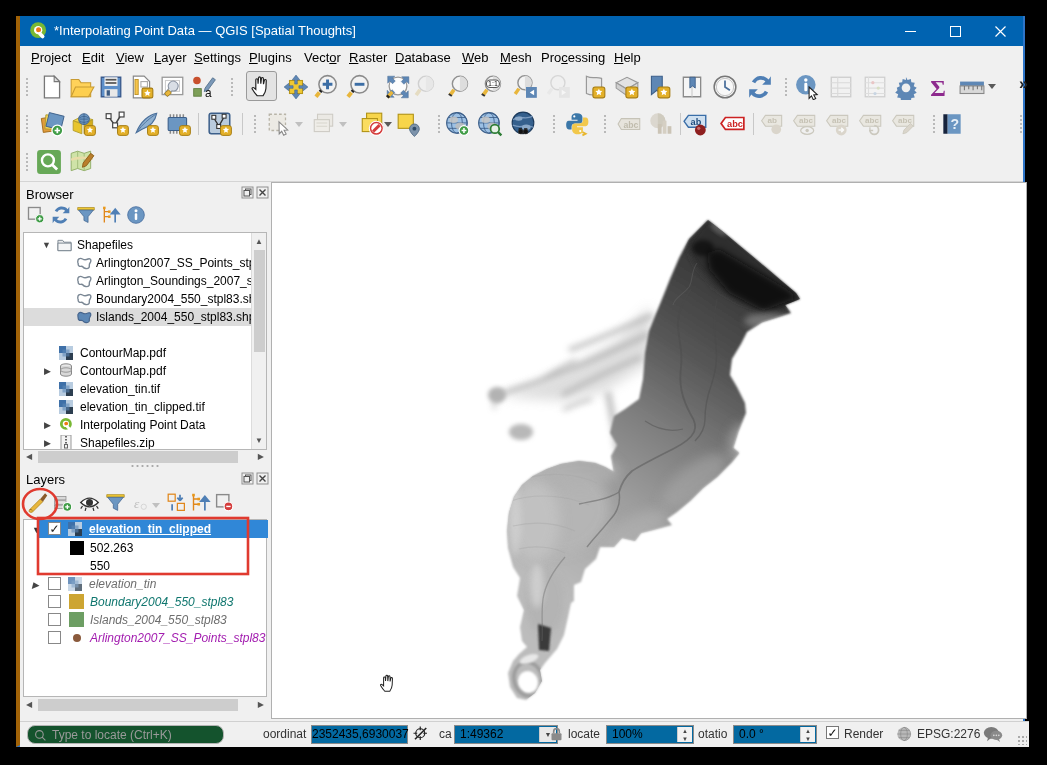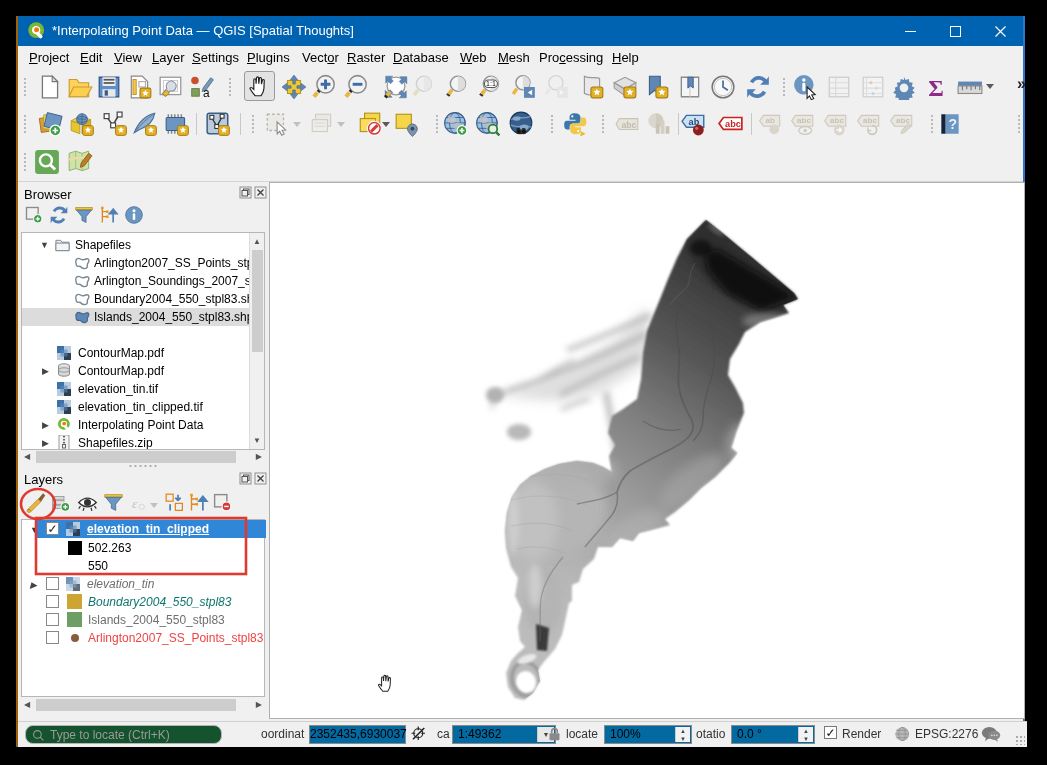--- a/index.html
+++ b/index.html
@@ -1,17 +1,17 @@
 <!DOCTYPE html>
 <html><head><meta charset="utf-8"><style>
 html,body{margin:0;padding:0;background:#000;width:1047px;height:765px;overflow:hidden;}
 *{box-sizing:border-box;}
 body{font-family:"Liberation Sans",sans-serif;}
 .abs{position:absolute;}
-#win{position:absolute;left:16px;top:16px;width:1009px;height:731px;background:#f0f0f0;border-right:2px solid #2e75c8;border-bottom:2px solid #2e75c8;border-left:2px solid #a16207;}
+#win{position:absolute;left:16px;top:16px;width:1009px;height:731px;background:#f0f0f0;border-right:2px solid #2e75c8;border-bottom:2px solid #2e75c8;border-left:4px solid #a16207;}
 #titlebar{position:absolute;left:0;top:0;width:100%;height:30px;background:#0063b1;color:#fff;font-size:13px;}
 #titlebar .title{position:absolute;left:34px;top:7px;}
 .winbtn{position:absolute;top:0;width:45px;height:30px;color:#fff;text-align:center;}
 #menubar{position:absolute;left:0;top:30px;width:100%;height:24px;background:#f0f0f0;font-size:13px;color:#000;}
 #menubar span{position:absolute;top:4px;}
 #toolbars{position:absolute;left:0;top:54px;width:100%;height:112px;background:#f0f0f0;border-bottom:1px solid #d4d4d4;}
 .ico{position:absolute;width:26px;height:26px;margin-left:-1px;margin-top:-1px;}
 .sep{position:absolute;width:1px;height:22px;background:#c8c8c8;}
 .grip{position:absolute;width:5px;height:20px;background-image:radial-gradient(circle,#b9b9b9 1px,transparent 1.2px);background-size:4px 4px;}
 .dd{position:absolute;width:0;height:0;border-left:4px solid transparent;border-right:4px solid transparent;border-top:5px solid #5a5a5a;}
@@ -692,26 +692,26 @@
             <rect x="7" y="7" width="7" height="7" fill="#2c3e50"></rect>
             <rect x="3.5" y="3.5" width="7" height="7" fill="#5c87b5" opacity=".6"></rect>
           </svg>
           <span style="position:absolute;left:65px">elevation_tin</span>
         </div>
       <div class="trow" style="top:73px;width:100%;color:#0f766e;font-style:italic">
           <span class="abs" style="left:24px;top:2px;width:13px;height:13px;background:#fff;border:1px solid #888"></span>
           <span class="abs" style="left:45px;top:1px;width:15px;height:15px;background:#cda532"></span>
           <span style="position:absolute;left:66px">Boundary2004_550_stpl83</span>
         </div>
-      <div class="trow" style="top:91px;width:100%;color:#6e6e6e;">
+      <div class="trow" style="top:91px;width:100%;color:#6e6e6e;font-style:italic">
           <span class="abs" style="left:24px;top:2px;width:13px;height:13px;background:#fff;border:1px solid #888"></span>
           <span class="abs" style="left:45px;top:1px;width:15px;height:15px;background:#6d9e63"></span>
           <span style="position:absolute;left:66px">Islands_2004_550_stpl83</span>
         </div>
-      <div class="trow" style="top:109px;width:100%;color:#ef4444;">
+      <div class="trow" style="top:109px;width:100%;color:#a21caf;font-style:italic">
           <span class="abs" style="left:24px;top:2px;width:13px;height:13px;background:#fff;border:1px solid #888"></span>
           <span class="abs" style="left:49px;top:5px;width:8px;height:8px;background:#8a5a3c;border-radius:50%"></span>
           <span style="position:absolute;left:66px">Arlington2007_SS_Points_stpl83</span>
         </div>
     </div>
 
     <div class="abs" style="left:3px;top:516px;width:244px;height:14px;background:#f0f0f0">
       <div class="abs" style="left:3px;top:2px;color:#555;font-size:8px">◀</div>
       <div class="abs" style="left:15px;top:1px;width:200px;height:12px;background:#cdcdcd"></div>
       <div class="abs" style="right:3px;top:2px;color:#555;font-size:8px">▶</div>

